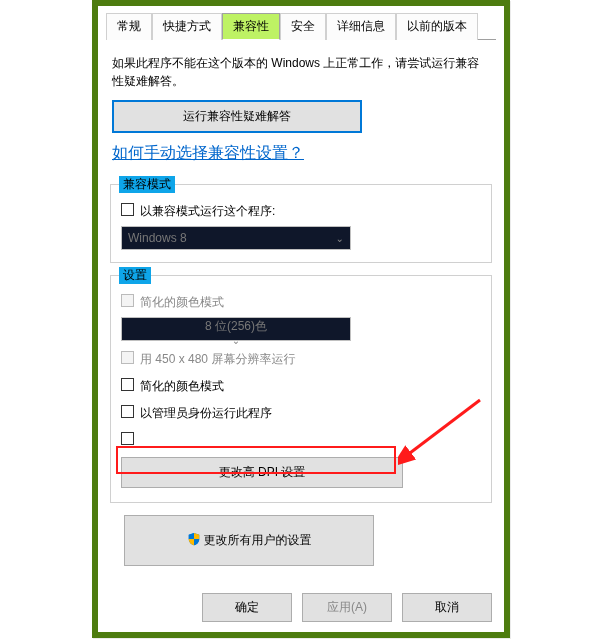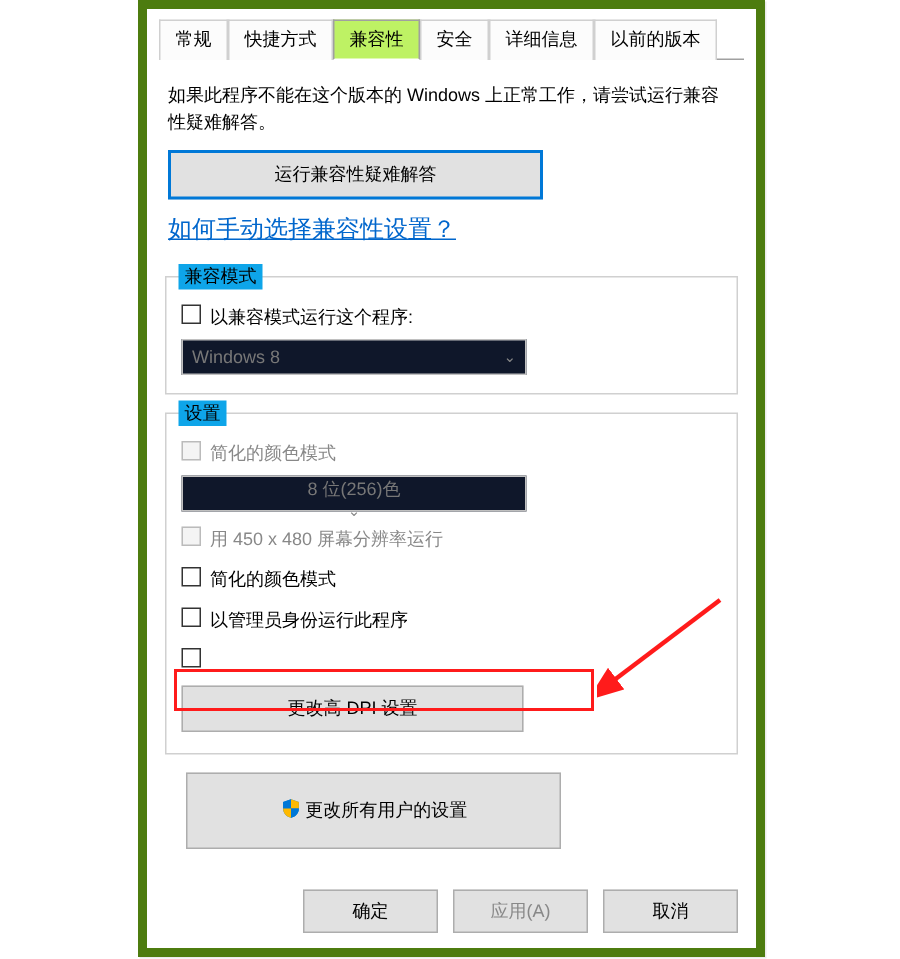--- a/index.html
+++ b/index.html
@@ -141,21 +141,21 @@
       padding: 0 6px;
       margin-top: 6px;
       color: #777;
       font-size: 12px;
     }
     .select .chev {
       color: #888;
       font-size: 10px;
     }
     .dpi-btn {
-      width: 228px;
+      width: 282px;
       padding: 6px 0;
       margin-top: 6px;
     }
     .all-users-btn {
       width: 250px;
       padding: 16px 0;
       margin: 4px 0 0 14px;
       display: flex;
       align-items: center;
       justify-content: center;

